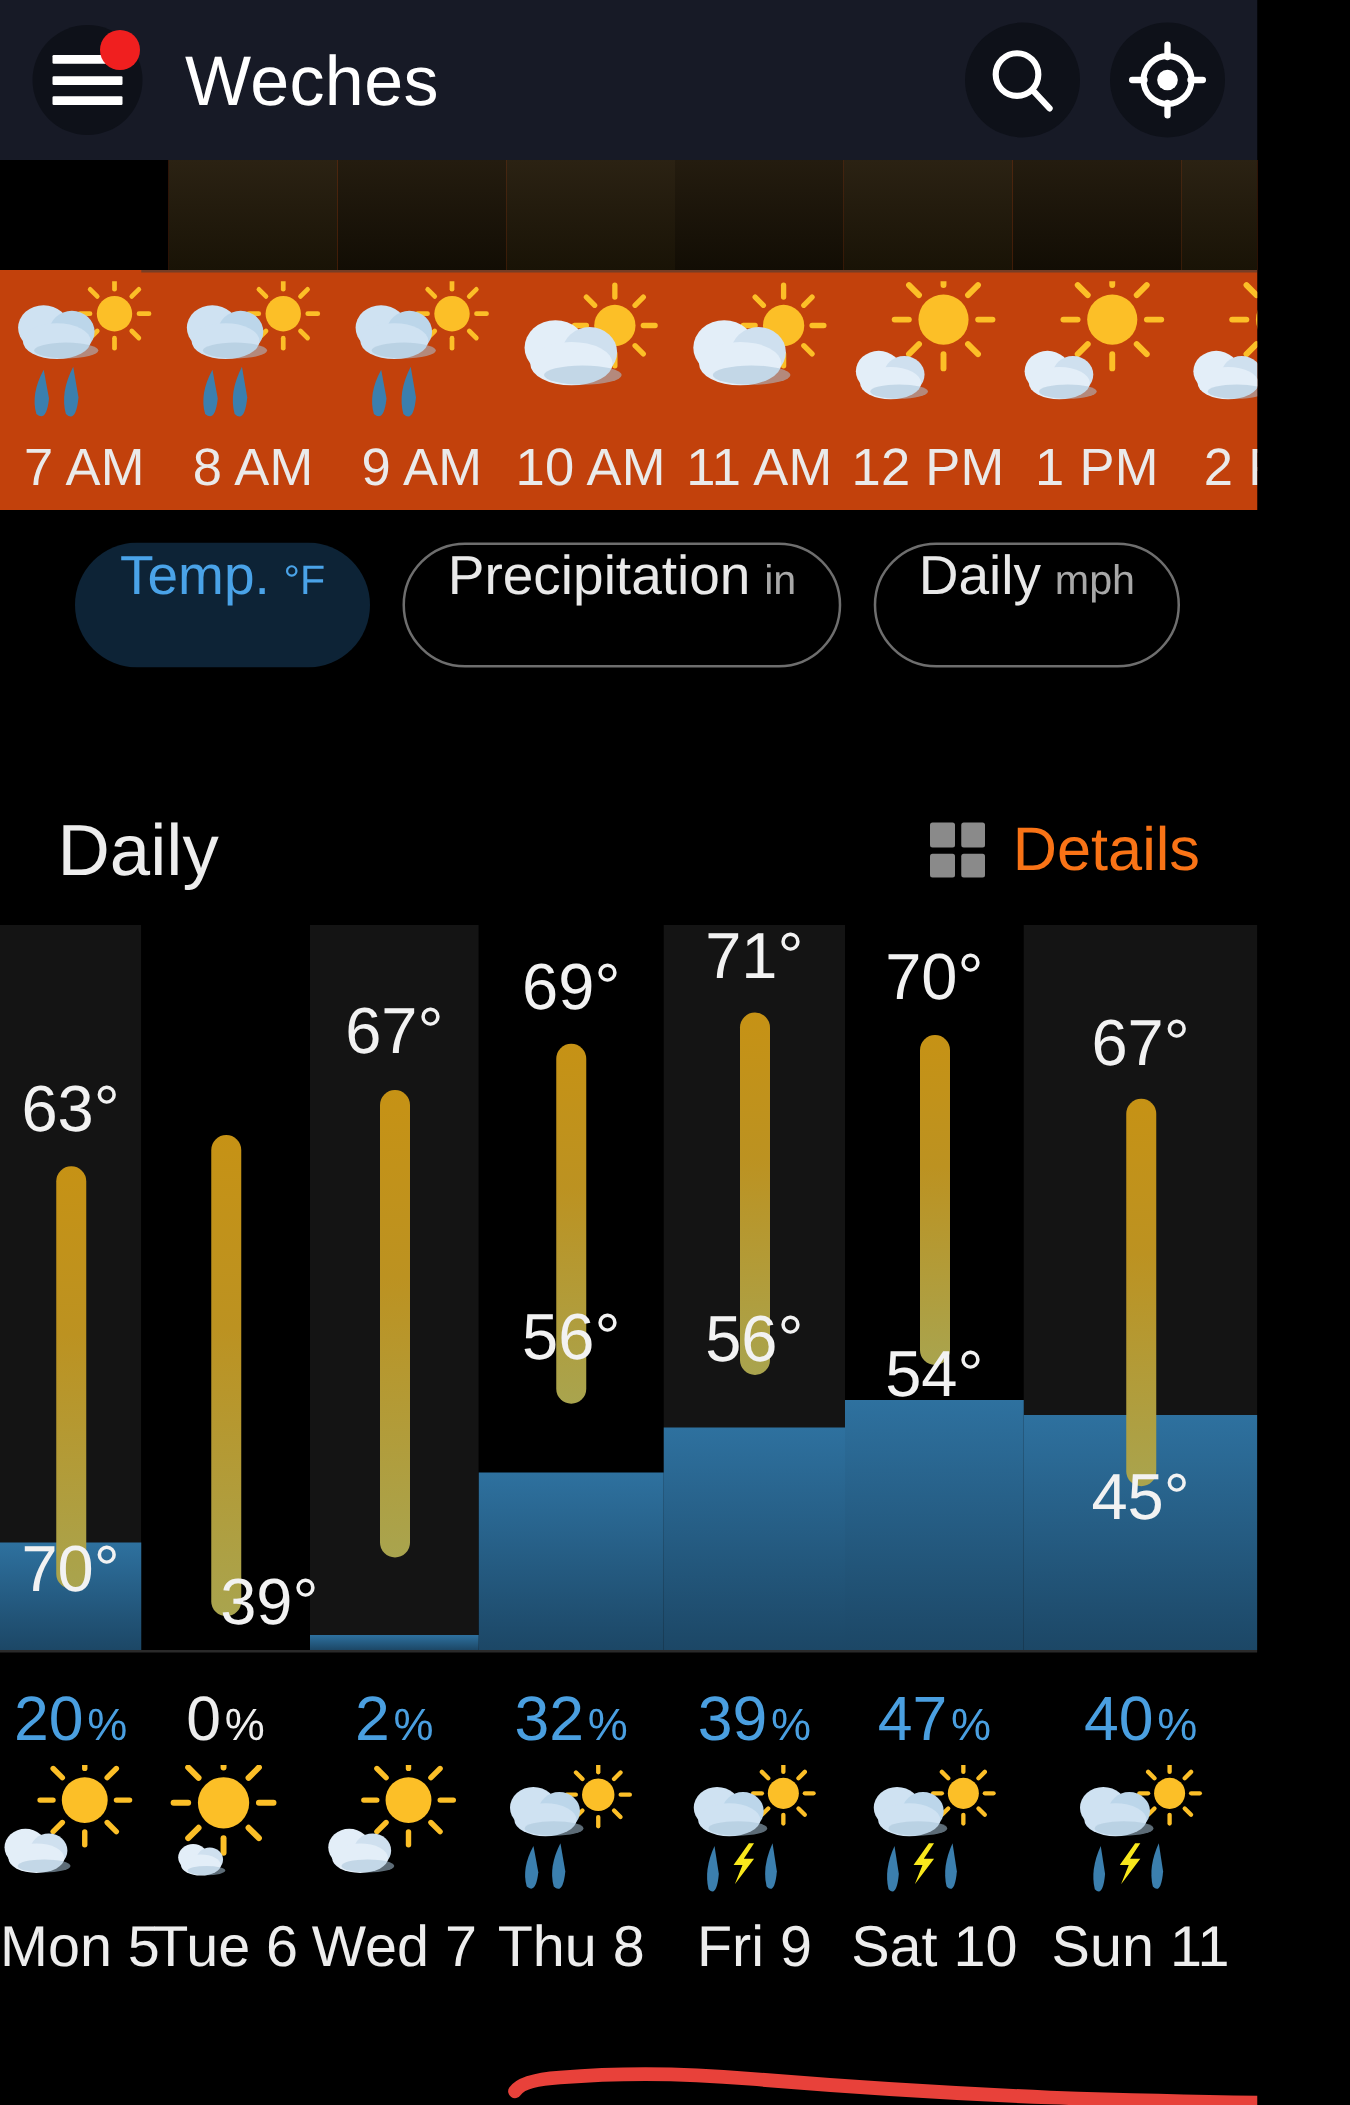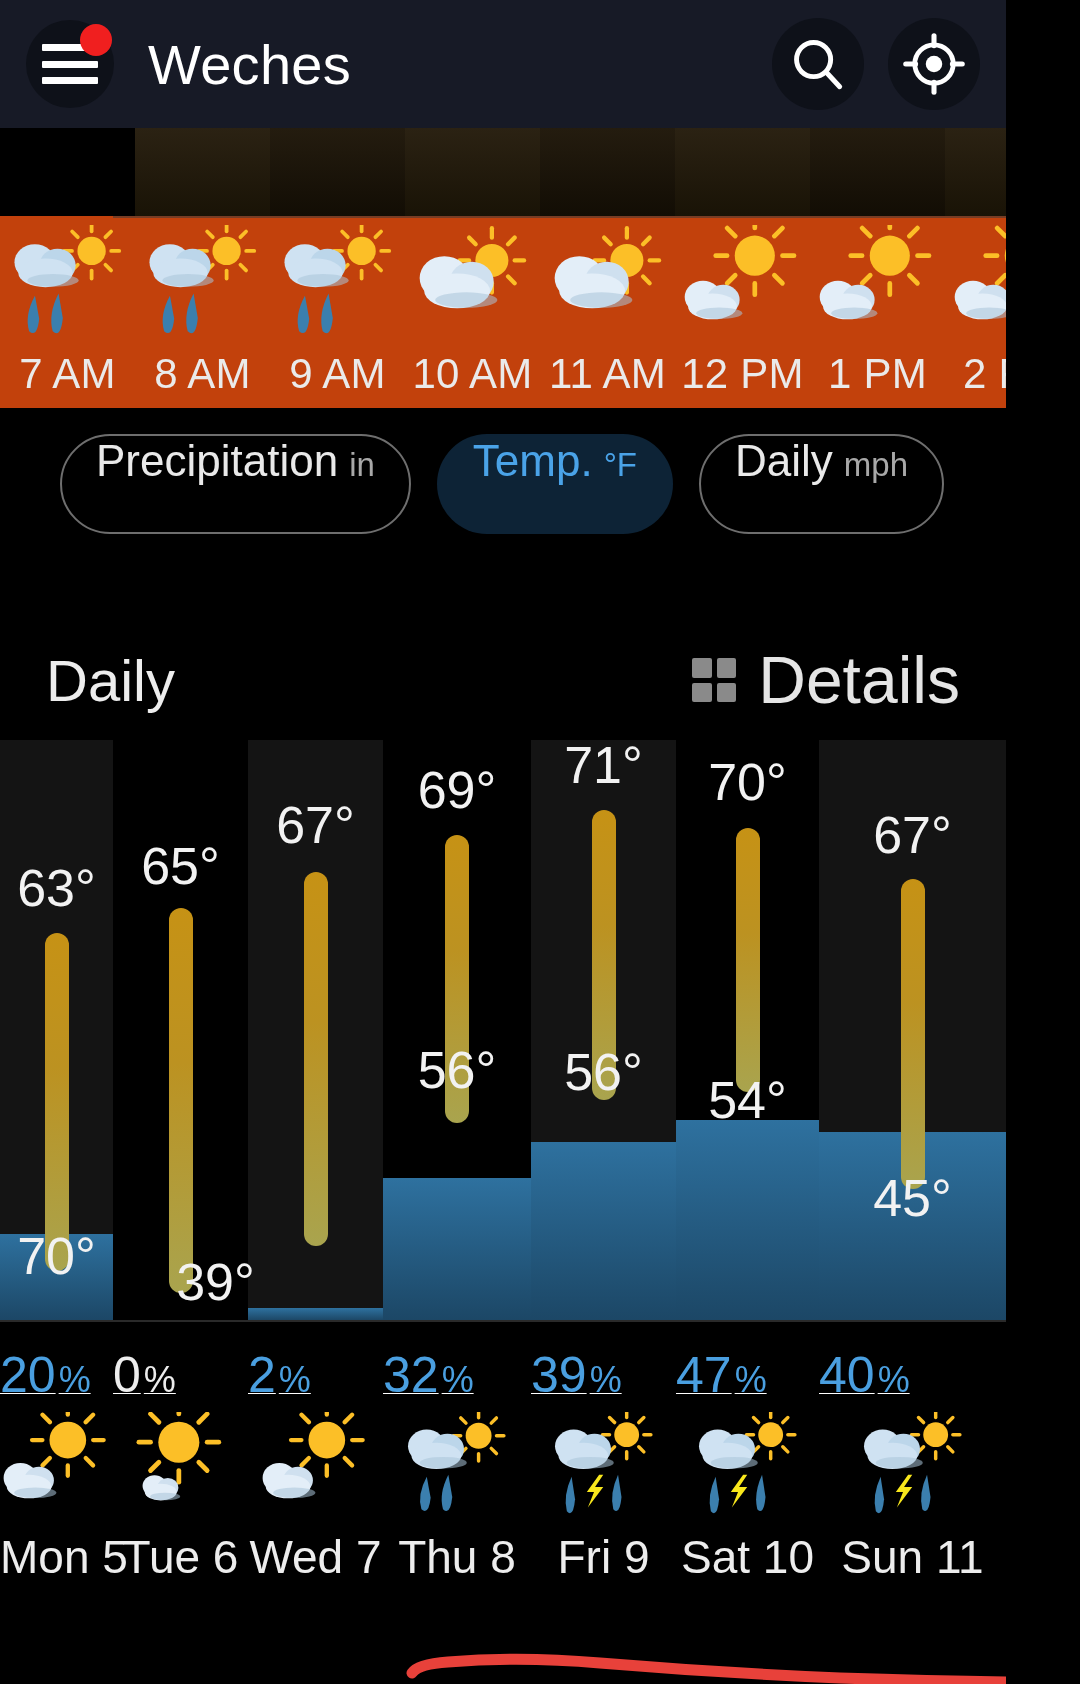--- a/index.html
+++ b/index.html
@@ -80,21 +80,21 @@
     display:flex;align-items:center;justify-content:space-between;
     padding:0 46px;box-sizing:border-box;
   }
   .daily-title{font-size:58px;color:#ededed;font-weight:400;}
   .details-link{display:flex;align-items:center;}
   .grid-icon{
     width:44px;height:44px;display:grid;grid-template-columns:1fr 1fr;grid-template-rows:1fr 1fr;
     gap:5px;margin-right:22px;
   }
   .grid-icon span{background:#8a8a8a;border-radius:2px;display:block;}
-  .details-text{font-size:66px;color:#e5e5e5;}
+  .details-text{font-size:49px;color:#f97316;}
 
   
   .daily-chart{
     position:absolute;left:0;top:740px;width:1006px;height:580px;overflow:hidden;background:#000;
   }
   .dcols{display:flex;height:100%;width:1006px;}
   .dcol{position:relative;height:100%;flex:0 0 auto;}
   .dcol .bg{position:absolute;left:0;top:0;width:100%;height:100%;background:#000;}
   .dcol.alt .bg{background:#141414;}
 
@@ -116,21 +116,21 @@
   }
 
   
   .bottom{
     position:absolute;left:0;top:1320px;width:1006px;height:364px;background:#000;overflow:hidden;
   }
   .bsep{position:absolute;left:0;top:0;width:1006px;height:2px;background:#3c3c3c;opacity:.7;}
   .bcols{display:flex;width:1006px;height:100%;}
   .bcol{position:relative;flex:0 0 auto;height:100%;}
   .pct{
-    position:absolute;top:26px;left:0;width:100%;text-align:left;white-space:nowrap;text-decoration:underline;
+    position:absolute;top:26px;left:0;width:100%;text-align:center;white-space:nowrap;
   }
   .pct .num{font-size:50px;color:#4a9fe0;}
   .pct .sym{font-size:36px;color:#4a9fe0;margin-left:3px;}
   .pct.zero .num,.pct.zero .sym{color:#ededed;}
   .bicon{position:absolute;top:92px;left:0;width:100%;height:108px;}
   .dayname{
     position:absolute;top:210px;left:0;width:100%;text-align:center;
     font-size:46px;color:#ededed;white-space:nowrap;
   }
 
@@ -358,27 +358,27 @@
     </g>
           </svg>
         </div>
         <div class="htime">2 PM</div>
       </div>
     </div>
   <div class="hr-line"></div>
 </div>
 
 <div class="chips" id="chipRow">
+    <div class="chip selected">
+      <span class="lbl">Temp.</span>
+      <span class="unit">°F</span>
+    </div>
     <div class="chip">
       <span class="lbl">Precipitation</span>
       <span class="unit">in</span>
-    </div>
-    <div class="chip selected">
-      <span class="lbl">Temp.</span>
-      <span class="unit">°F</span>
     </div>
     <div class="chip">
       <span class="lbl">Daily</span>
       <span class="unit">mph</span>
     </div>
   </div>
 
 <div class="daily-head">
   <div class="daily-title">Daily</div>
   <div class="details-link">
@@ -398,21 +398,20 @@
         <div class="bg"></div>
         <div class="pbar" style="height:86px;"></div>
         <div class="tbar" style="top:193px;height:338px;"></div>
         <div class="hi-label" style="top:118px;">63°</div>
         <div class="lo-label" style="top:486px;">70°</div>
       </div>
       <div class="dcol" style="width: 135px;">
         <div class="bg"></div>
         <div class="pbar" style="height:0px;"></div>
         <div class="tbar" style="top:168px;height:385px;"></div>
-        <div class="hi-label" style="top:96px;">65°</div>
         <div class="lo-label" style="top:512px;padding-left:35px;">39°</div>
       </div>
       <div class="dcol alt" style="width: 135px;">
         <div class="bg"></div>
         <div class="pbar" style="height:12px;"></div>
         <div class="tbar" style="top:132px;height:374px;"></div>
         <div class="hi-label" style="top:55px;">67°</div>
       </div>
       <div class="dcol" style="width: 148px;">
         <div class="bg"></div>

